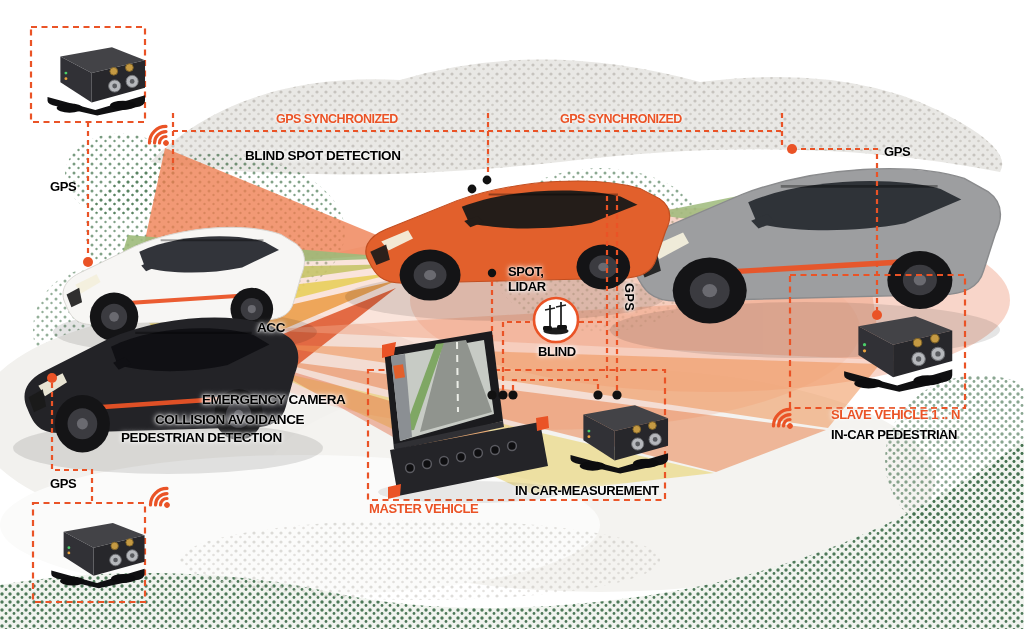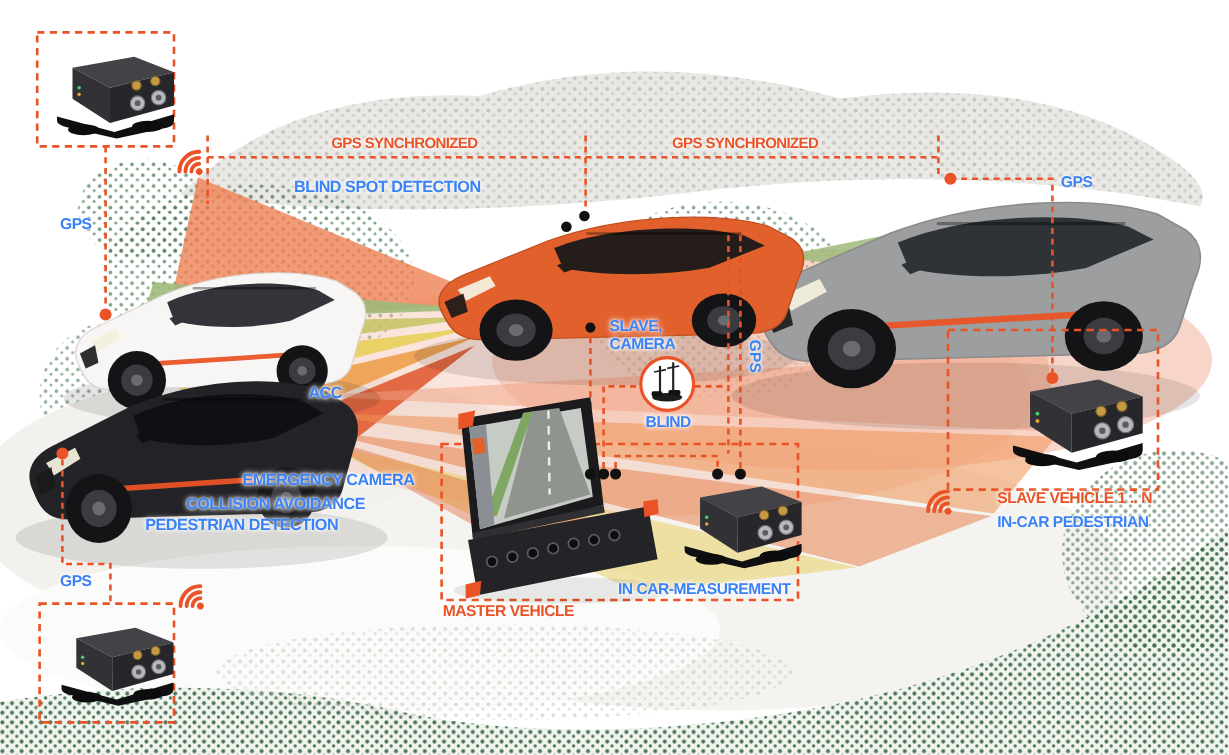--- a/index.html
+++ b/index.html
@@ -1,19 +1,19 @@
 <!DOCTYPE html>
 <html><head>
 <meta charset="utf-8">
 <style>
   html,body{margin:0;padding:0;background:#fff;}
   #stage{position:relative;width:1024px;height:629px;overflow:hidden;background:#ffffff;
          font-family:"Liberation Sans",sans-serif;}
   #stage svg{position:absolute;left:0;top:0;}
-  .lbl{position:absolute;font-weight:bold;font-size:13px;color:#3b82f6;letter-spacing:-0.4px;
+  .lbl{position:absolute;font-weight:bold;font-size:13px;color:#000000;letter-spacing:-0.4px;
        white-space:nowrap;line-height:1.15;
        text-shadow:0 0 2px #fff,0 0 4px rgba(255,255,255,.85),0 0 6px rgba(255,255,255,.7);}
   .lbl.orange{color:var(--accent,#ea5326);}
   .lbl.sync{font-size:12.5px;letter-spacing:-0.5px;}
   .lbl.big{font-size:13.5px;}
   .lbl.v{writing-mode:vertical-rl;letter-spacing:0.2px;}
 </style>
 </head>
 <body>
 
@@ -306,22 +306,22 @@
    <path d="M-11.7,-11.7 A16.5,16.5 0 0 1 11.7,-11.7" fill="none" stroke="#ea5326" stroke-width="3.2" stroke-linecap="round"></path>
       </g>
 </svg>
 
 <div class="lbl" style="left:50px;top:180px">GPS</div>
 <div class="lbl orange sync" style="left:276px;top:112px">GPS SYNCHRONIZED</div>
 <div class="lbl orange sync" style="left:560px;top:112px">GPS SYNCHRONIZED</div>
 <div class="lbl big" style="left:245px;top:148px">BLIND SPOT DETECTION</div>
 <div class="lbl" style="left:884px;top:145px">GPS</div>
 <div class="lbl" style="left:508px;top:265px">
-  <span style="display:block">SLAVE,</span>
-  <span style="display:block">CAMERA</span>
+  <span style="display:block">SPOT,</span>
+  <span style="display:block">LIDAR</span>
 </div>
 <div class="lbl" style="left:538px;top:345px">BLIND</div>
 <div class="lbl v" style="left:621px;top:283px">GPS</div>
 <div class="lbl big" style="left:257px;top:320px">ACC</div>
 <div class="lbl big" style="left:202px;top:392px">EMERGENCY CAMERA</div>
 <div class="lbl big" style="left:155px;top:412px">COLLISION AVOIDANCE</div>
 <div class="lbl big" style="left:121px;top:430px">PEDESTRIAN DETECTION</div>
 <div class="lbl" style="left:50px;top:477px">GPS</div>
 <div class="lbl orange" style="left:369px;top:502px">MASTER VEHICLE</div>
 <div class="lbl" style="left:515px;top:484px">IN CAR-MEASUREMENT</div>

